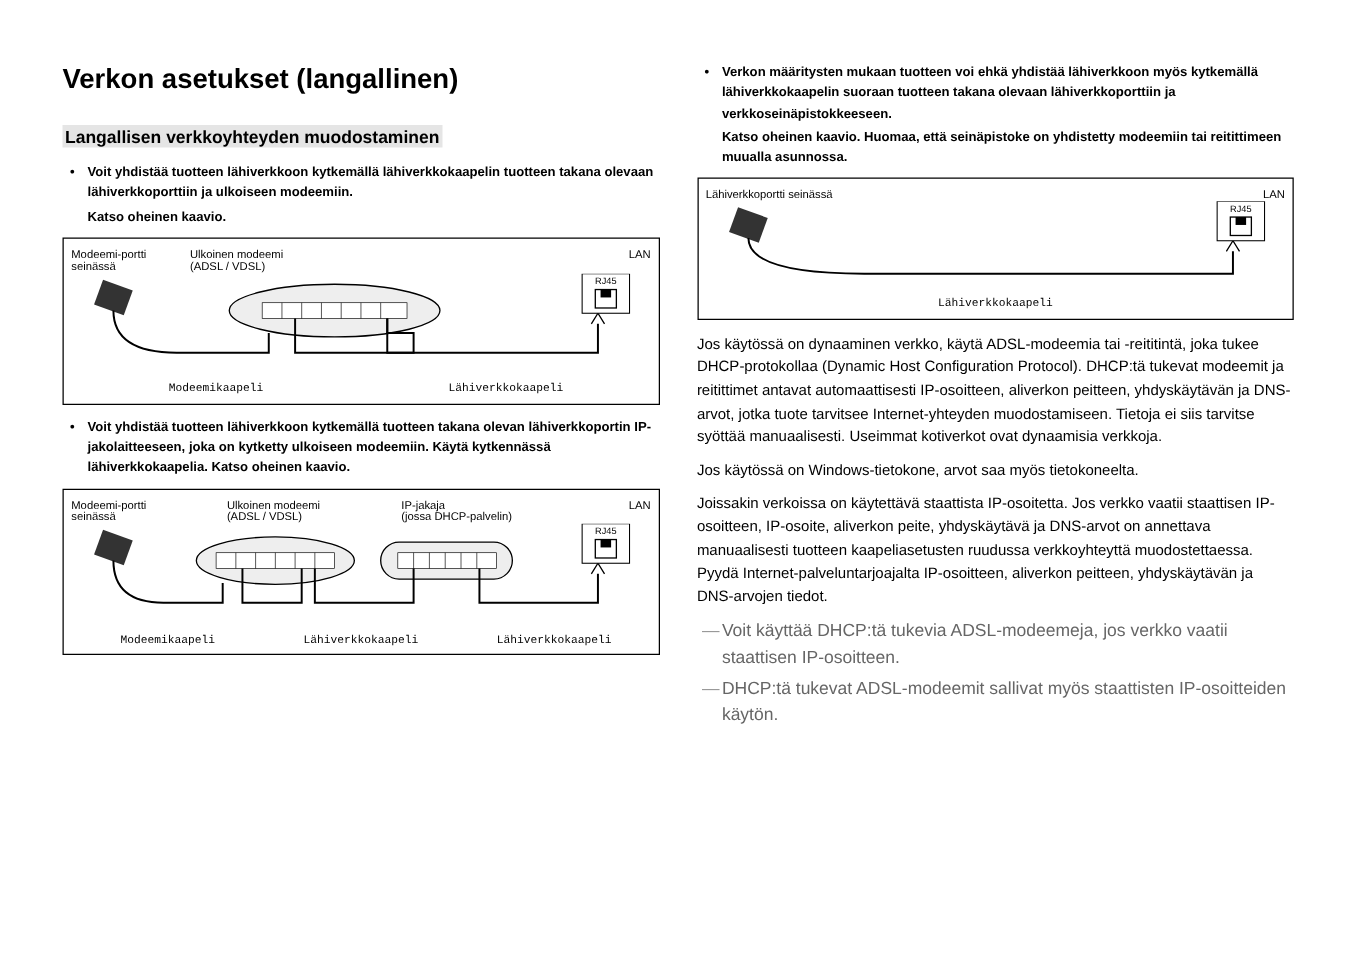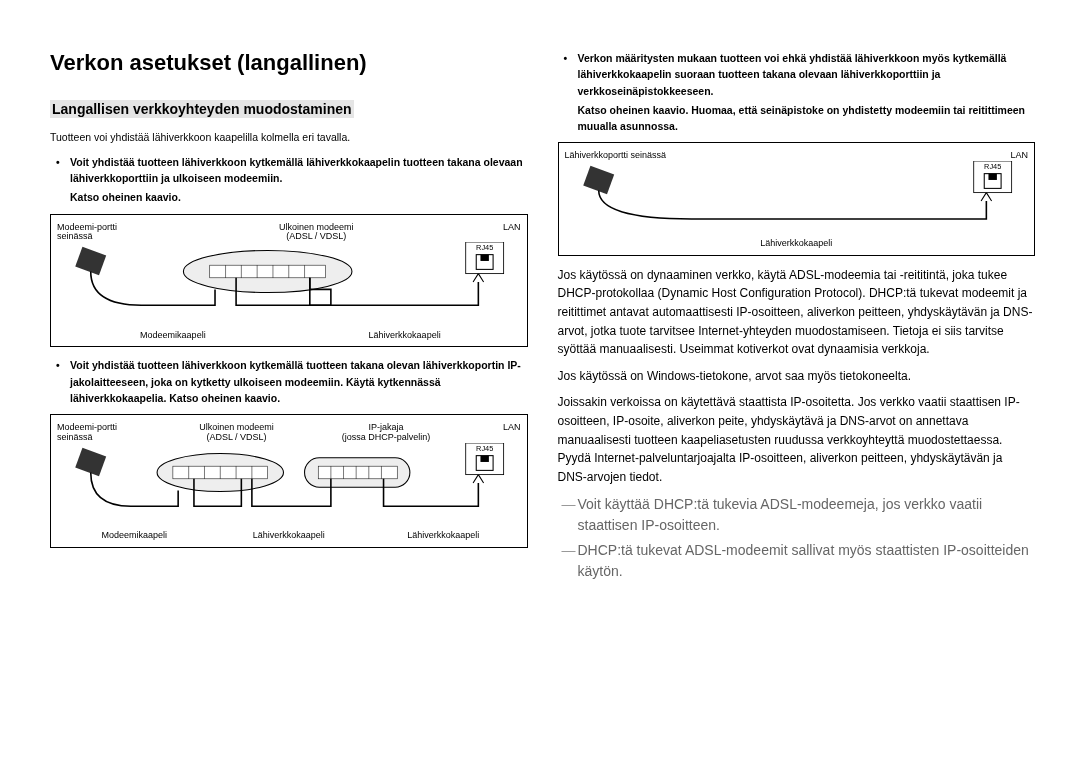--- a/index.html
+++ b/index.html
@@ -49,22 +49,22 @@
   .diagram {
     border: 1px solid #000;
     margin: 8px 0 10px 0;
     padding: 8px 6px 6px 6px;
     width: 100%;
     font-size: 9px;
     line-height: 1.1;
   }
   .diagram svg { display: block; width: 100%; }
   .dia-row { display: flex; align-items: flex-start; justify-content: space-between; }
-  .dia-row .cell { text-align: center; }
-  .label-row { display:flex; justify-content: space-around; font-size:9px; margin-top:4px;}
+  .dia-row .cell { text-align: left; }
+  .label-row { display:flex; justify-content: space-around; font-size:9px; margin-top:4px;font-family:Liberation Mono, monospace;}
   p.body {
     font-size: 12px;
     line-height: 1.55;
     margin-bottom: 8px;
   }
   .sub-note {
     font-size: 14px;
     line-height: 1.5;
     padding-left: 20px;
     position: relative;
@@ -78,21 +78,20 @@
     top: 0;
     color: #999;
   }
 </style>
 </head>
 <body>
 
 <div class="col">
   <h1>Verkon asetukset (langallinen)</h1>
   <h2>Langallisen verkkoyhteyden muodostaminen</h2>
-  <p class="p-intro">Tuotteen voi yhdistää lähiverkkoon kaapelilla kolmella eri tavalla.</p>
 
   <ul>
     <li>
       <span>Voit yhdistää tuotteen lähiverkkoon kytkemällä lähiverkkokaapelin tuotteen takana olevaan lähiverkkoporttiin ja ulkoiseen modeemiin.</span>
       <div class="after">Katso oheinen kaavio.</div>
     </li>
   </ul>
 
   
   <div class="diagram">

